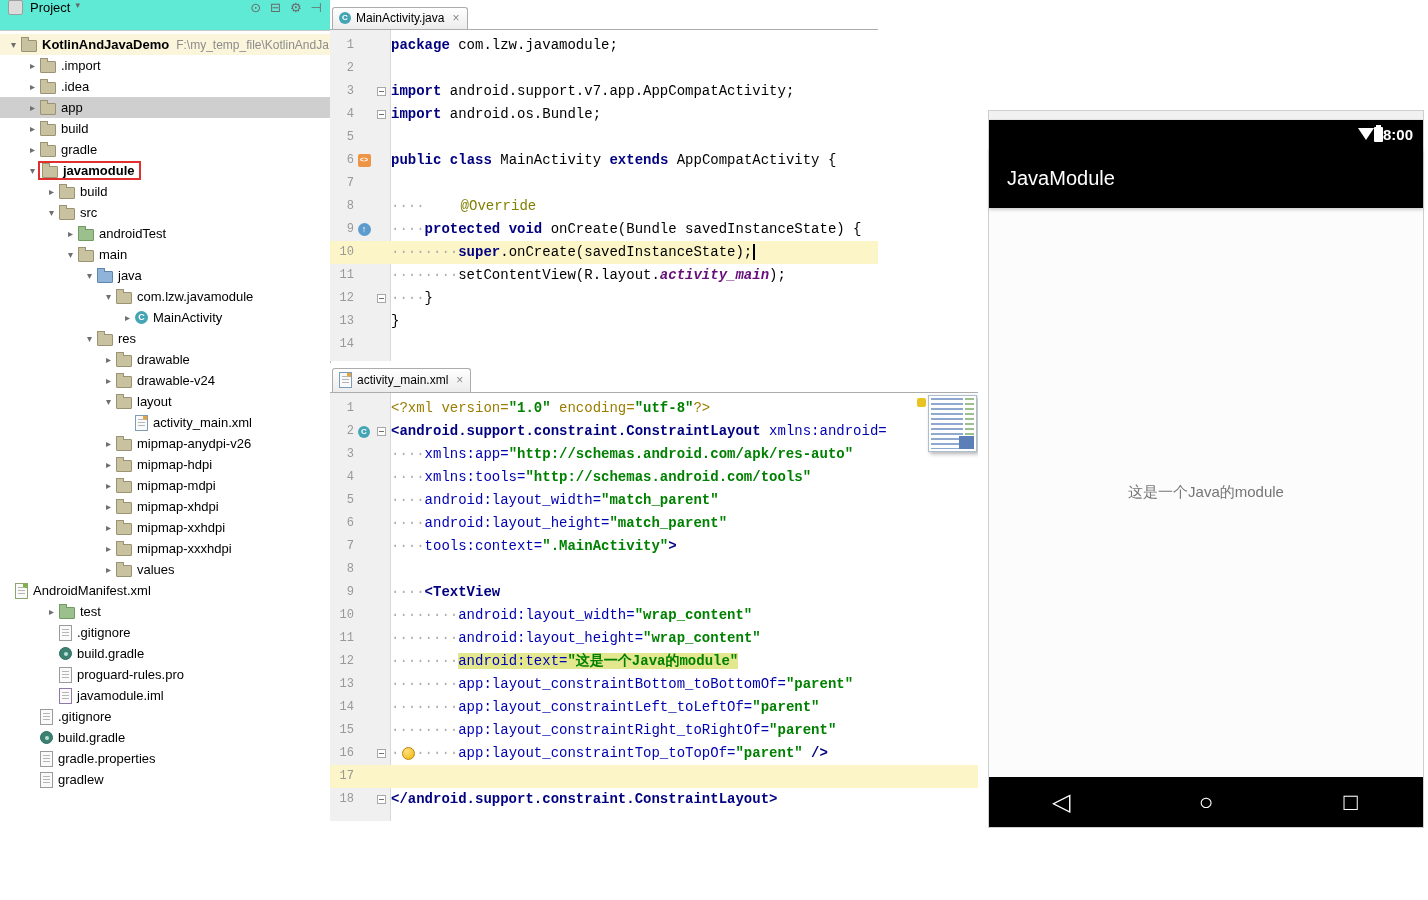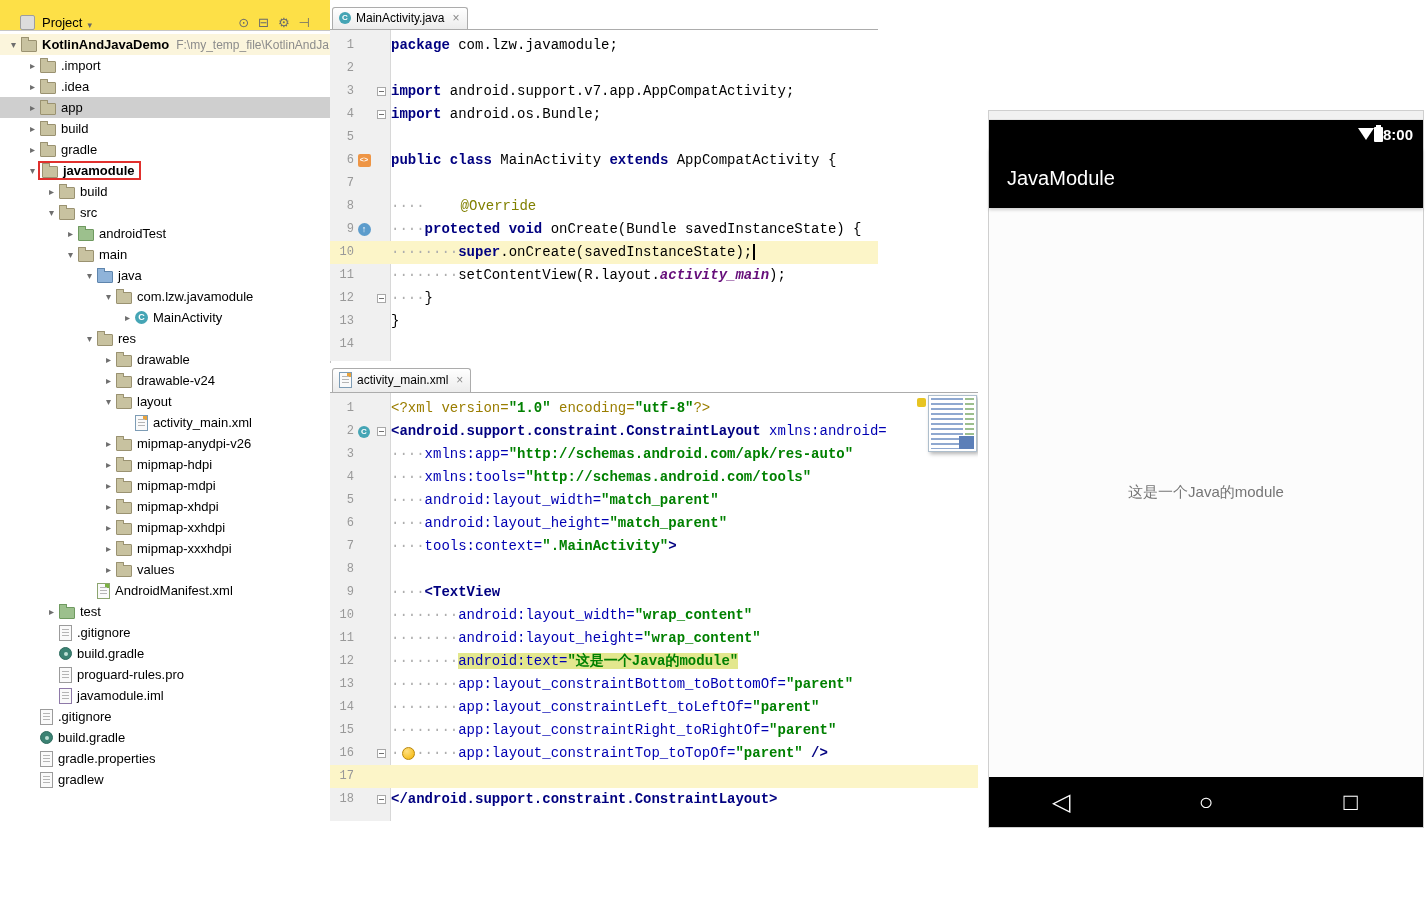--- a/index.html
+++ b/index.html
@@ -2,22 +2,22 @@
 <html><head>
 <meta charset="utf-8">
 <style>
   html,body{margin:0;padding:0;background:#FFF;}
   #app{position:relative;width:1428px;height:900px;background:#FFF;overflow:hidden;
        font-family:"Liberation Sans","DejaVu Sans",sans-serif;}
 
   
   #project-panel{position:absolute;left:0;top:0;width:330px;height:800px;background:#FFF;
                  border-right:1px solid #C2C2C2;overflow:hidden;}
-  .panel-header{height:30px;background:#fde047;border-bottom:1px solid #C6C6C6;display:flex;
-                align-items:flex-end;padding:0 20px;font-size:13px;color:#000;}
+  .panel-header{height:30px;background:#5eead4;border-bottom:1px solid #C6C6C6;display:flex;
+                align-items:flex-start;padding:0 8px;font-size:13px;color:#000;}
   .pw-icon{width:13px;height:13px;background:#DCDCDC;border:1px solid #9E9E9E;border-radius:2px;margin-right:7px;flex:none;}
   .panel-chev{margin-left:5px;font-size:9px;color:#666;}
   .ph-spacer{flex:1;}
   .ph-icon{margin-left:9px;color:#6B6B6B;font-size:13px;cursor:default;}
   #tree{padding-top:3px;}
   .trow{display:flex;align-items:center;height:21px;font-size:13px;color:#000;white-space:nowrap;cursor:default;}
   .bg-cream{background:#FBF5DC;}
   .bg-selected{background:#CFCFCF;}
   .chev{width:15px;flex:none;text-align:center;color:#6E6E6E;font-size:10px;}
   .tlabel{margin-left:5px;}
@@ -253,21 +253,21 @@
         <div class="trow" style="padding-left: 101px;">
           <span class="chev">▸</span>
           <span class="i-folder"></span>
           <span class="tlabel">mipmap-xxxhdpi</span>
         </div>
         <div class="trow" style="padding-left: 101px;">
           <span class="chev">▸</span>
           <span class="i-folder"></span>
           <span class="tlabel">values</span>
         </div>
-        <div class="trow" style="padding-left: 82px; text-align: center;">
+        <div class="trow" style=" text-align: center;">
           <span class="chev"></span>
           <span class="i-file manifest"></span>
           <span class="tlabel">AndroidManifest.xml</span>
         </div>
         <div class="trow" style="padding-left: 44px;">
           <span class="chev">▸</span>
           <span class="i-folder g"></span>
           <span class="tlabel">test</span>
         </div>
         <div class="trow" style="padding-left: 44px;">

